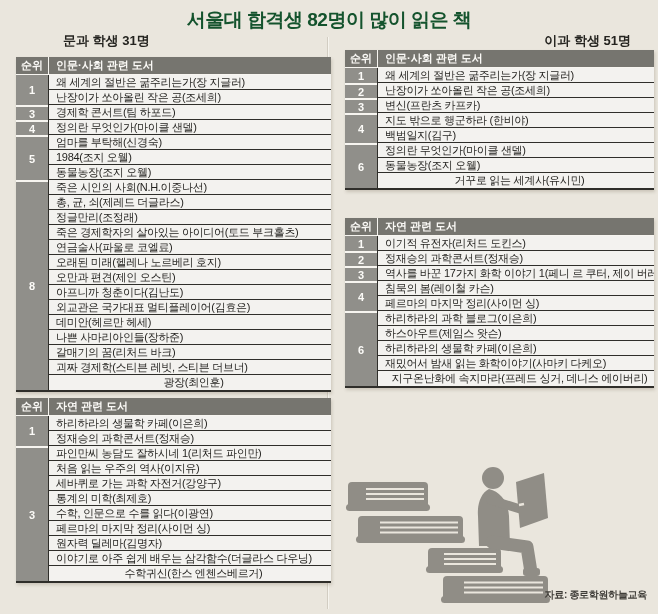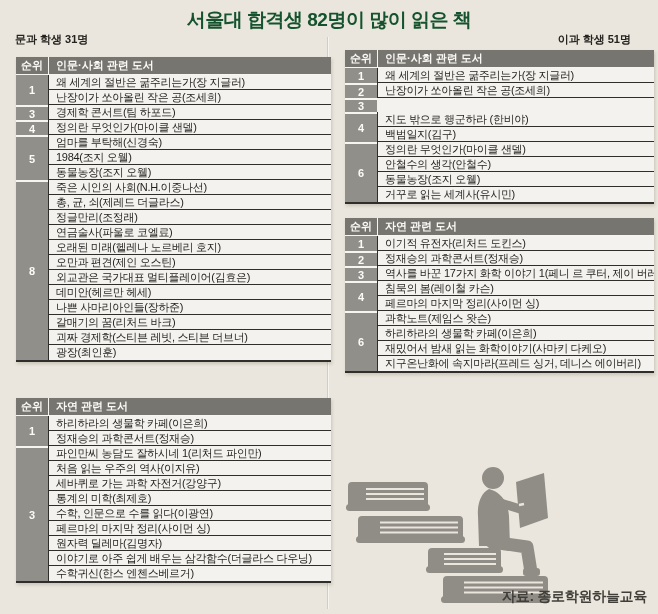--- a/index.html
+++ b/index.html
@@ -6,21 +6,21 @@
   body{
     width:658px;height:614px;position:relative;overflow:hidden;
     background:#eae6dd;
     font-family:"Liberation Sans","DejaVu Sans",sans-serif;
     color:#1e1d1b;
   }
   .title{
     position:absolute;left:0;top:7px;width:658px;text-align:center;
     font-size:19px;font-weight:700;letter-spacing:-0.5px;color:#14532d;
   }
-  .col-label{position:absolute;top:32px;font-size:11px;font-weight:600;color:#24231f;}
+  .col-label{position:absolute;top:32px;font-size:13px;font-weight:600;color:#24231f;margin-left:48px;}
   .col-label.left{left:15px;}
   .col-label.right{right:27px;text-align:right;}
   .divider{position:absolute;top:37px;height:572px;width:1px;}
   .divider.shadow{left:327px;background:#d2cdc2;}
   .divider.light{left:328px;background:#f6f4ee;}
 
   .tbl{
     position:absolute;box-sizing:border-box;
     border-bottom:2px solid #2f2e2a;
     box-shadow:1px 2px 3px rgba(110,100,80,0.25);
@@ -43,30 +43,30 @@
     font-size:11px;font-weight:700;display:flex;align-items:center;justify-content:center;
   }
   .group + .group .rank-cell{border-top:2px solid #f7f5f0;}
   .books{flex:1;border-left:1px solid #2f2e2a;min-width:0;}
   .book-row{
     height:15px;line-height:14px;box-sizing:border-box;
     border-bottom:1px solid #2f2e2a;background:#f3f2ef;
     font-size:11px;letter-spacing:-0.3px;color:#201f1c;
     padding-left:7px;white-space:nowrap;overflow:hidden;
   }
-  .group:last-child .books .book-row:last-child{border-bottom:none;}
+  .group:last-child .books .book-row:last-child{border-bottom:none;text-align:center;}
 
   #tbl-0{left:16px;top:57px;width:315px;}
   #tbl-1{left:16px;top:398px;width:315px;}
   #tbl-2{left:345px;top:50px;width:309px;}
   #tbl-3{left:345px;top:218px;width:309px;}
 
   .illustration{position:absolute;left:340px;top:456px;width:310px;height:150px;}
   .credit{
-    position:absolute;right:11px;top:588px;font-size:14px;font-weight:700;color:#403e39;
+    position:absolute;right:11px;top:588px;font-size:10px;font-weight:700;color:#403e39;
     letter-spacing:-0.3px;
   }
 </style>
 </head>
 <body>
 
 <div class="title">서울대 합격생 82명이 많이 읽은 책</div>
 <div class="col-label left">문과 학생 31명</div>
 <div class="col-label right">이과 학생 51명</div>
 <div class="divider shadow"></div>
@@ -104,23 +104,25 @@
           <div class="book-row">1984(조지 오웰)</div>
           <div class="book-row">동물농장(조지 오웰)</div>
         </div>
       </div>
       <div class="group">
         <div class="rank-cell">8</div>
         <div class="books">
           <div class="book-row">죽은 시인의 사회(N.H.이중나선)</div>
           <div class="book-row">총, 균, 쇠(제레드 더글라스)</div>
           <div class="book-row">정글만리(조정래)</div>
+          <div class="book-row">죽은 경제학자의 살아있는 아이디어(토드 부크홀츠)</div>
           <div class="book-row">연금술사(파울로 코엘료)</div>
           <div class="book-row">오래된 미래(헬레나 노르베리 호지)</div>
           <div class="book-row">오만과 편견(제인 오스틴)</div>
+          <div class="book-row">아프니까 청춘이다(김난도)</div>
           <div class="book-row">외교관은 국가대표 멀티플레이어(김효은)</div>
           <div class="book-row">데미안(헤르만 헤세)</div>
           <div class="book-row">나쁜 사마리아인들(장하준)</div>
           <div class="book-row">갈매기의 꿈(리처드 바크)</div>
           <div class="book-row">괴짜 경제학(스티븐 레빗, 스티븐 더브너)</div>
           <div class="book-row">광장(최인훈)</div>
         </div>
       </div>
     </div>
 </div>
@@ -168,33 +170,35 @@
         </div>
       </div>
       <div class="group">
         <div class="rank-cell">2</div>
         <div class="books">
           <div class="book-row">난장이가 쏘아올린 작은 공(조세희)</div>
         </div>
       </div>
       <div class="group">
         <div class="rank-cell">3</div>
+        <div class="books">
+          <div class="book-row">변신(프란츠 카프카)</div>
+        </div>
       </div>
       <div class="group">
         <div class="rank-cell">4</div>
         <div class="books">
           <div class="book-row">지도 밖으로 행군하라 (한비야)</div>
           <div class="book-row">백범일지(김구)</div>
         </div>
       </div>
       <div class="group">
         <div class="rank-cell">6</div>
         <div class="books">
           <div class="book-row">정의란 무엇인가(마이클 샌델)</div>
-          <div class="book-row">안철수의 생각(안철수)</div>
           <div class="book-row">동물농장(조지 오웰)</div>
           <div class="book-row">거꾸로 읽는 세계사(유시민)</div>
         </div>
       </div>
     </div>
 </div>
 
 <div class="tbl" id="tbl-3">
   <div class="tbl-head">
     <div class="rank-h">순위</div>
@@ -222,21 +226,22 @@
       <div class="group">
         <div class="rank-cell">4</div>
         <div class="books">
           <div class="book-row">침묵의 봄(레이철 카슨)</div>
           <div class="book-row">페르마의 마지막 정리(사이먼 싱)</div>
         </div>
       </div>
       <div class="group">
         <div class="rank-cell">6</div>
         <div class="books">
-          <div class="book-row">과학노트(제임스 왓슨)</div>
+          <div class="book-row">하리하라의 과학 블로그(이은희)</div>
+          <div class="book-row">하스아우트(제임스 왓슨)</div>
           <div class="book-row">하리하라의 생물학 카페(이은희)</div>
           <div class="book-row">재밌어서 밤새 읽는 화학이야기(사마키 다케오)</div>
           <div class="book-row">지구온난화에 속지마라(프레드 싱거, 데니스 에이버리)</div>
         </div>
       </div>
     </div>
 </div>
 
 <svg class="illustration" viewBox="0 0 310 150" xmlns="http://www.w3.org/2000/svg">
   <g fill="#908d86">

